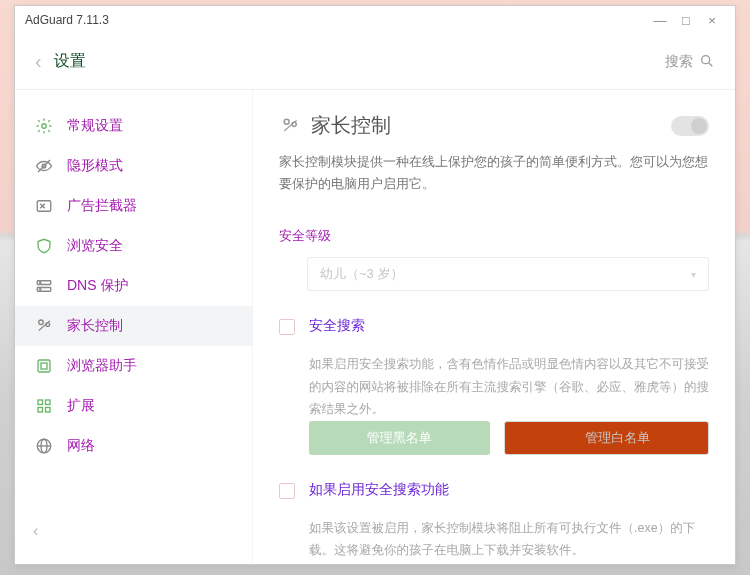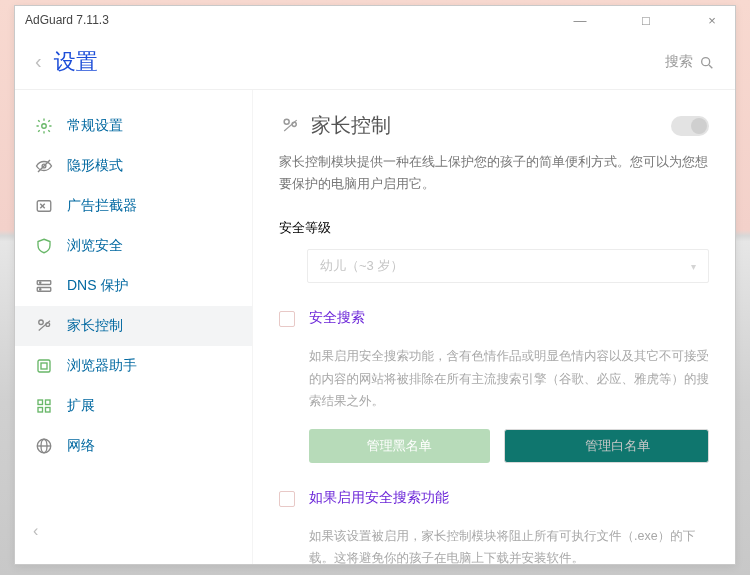--- a/index.html
+++ b/index.html
@@ -14,51 +14,50 @@
     background: #ffffff;
     border: 1px solid #c9c9c9;
     box-shadow: 0 2px 8px rgba(0,0,0,0.08);
   }
   .titlebar {
     height: 28px;
     display: flex; align-items: center;
     padding: 0 10px;
     font-size: 12px;
     color: #444;
-    gap: 40px;
   }
   .titlebar .spacer { flex: 1; }
   .titlebar .winbtn { width: 26px; text-align: center; color: #888; font-size: 13px; cursor: default; }
   .header {
     height: 56px;
     display: flex; align-items: center;
     padding: 0 20px 0 20px;
     border-bottom: 1px solid #f0f0f0;
   }
   .back-chevron { color: #bfbfbf; font-size: 20px; margin-right: 12px; cursor: pointer; }
-  .header-title { font-size: 22px; color: #1d4ed8; font-weight: 400; }
+  .header-title { font-size: 16px; color: #14532d; font-weight: 400; }
   .header .spacer { flex: 1; }
-  .search-box { display: flex; align-items: flex-end; color: #9b9b9b; font-size: 14px; cursor: text; }
+  .search-box { display: flex; align-items: flex-start; color: #9b9b9b; font-size: 14px; cursor: text; }
   .search-box span.label { margin-right: 6px; }
   .body {
     display: flex;
     height: calc(100% - 84px);
   }
   .sidebar {
     width: 238px;
     padding: 16px 0;
     border-right: 1px solid #f4f4f4;
     display: flex; flex-direction: column;
   }
   .nav-item {
     display: flex; align-items: center;
     height: 40px;
     padding: 0 18px;
     font-size: 14px;
-    color: #0369a1;
+    color: #a21caf;
     cursor: pointer;
   }
   .nav-item .icon { width: 22px; display: inline-flex; align-items: center; justify-content: center; margin-right: 12px; }
   .nav-item.active { background: #f3f4f5; }
   .nav-green .icon svg { stroke: #68b768; }
   .sidebar-footer { margin-top: auto; padding: 0 18px 8px; color: #bdbdbd; font-size: 16px; }
   .content {
     flex: 1;
     padding: 22px 26px 0 26px;
     overflow: hidden;
@@ -71,48 +70,48 @@
   .toggle {
     width: 38px; height: 20px; border-radius: 10px;
     background: #e3e3e3; position: relative; cursor: pointer;
   }
   .toggle .knob {
     position: absolute; right: 2px; top: 2px;
     width: 16px; height: 16px; border-radius: 50%;
     background: #cfcfcf;
   }
   .desc { font-size: 13px; color: #777; line-height: 1.7; margin-top: 12px; }
-  .field-label { font-size: 13px; color: #000000; margin-top: 24px; }
+  .field-label { font-size: 13px; color: #a21caf; margin-top: 32px; }
   .select {
     margin-top: 12px;
     height: 34px;
     border: 1px solid #ececec;
     border-radius: 2px;
     display: flex; align-items: center;
     padding: 0 12px;
     font-size: 13px; color: #c5c5c5;
     cursor: default;
     justify-content: space-between;
     margin-left: 28px;
   }
   .check-row { display: flex; align-items: flex-start; margin-top: 26px; }
   .checkbox {
     width: 16px; height: 16px; border: 1.5px solid #e8c9c7; border-radius: 2px;
     margin-right: 14px; margin-top: 2px; cursor: pointer; flex-shrink: 0;
   }
   .check-label { font-size: 14px; color: #6d28d9; }
   .check-desc { font-size: 12.5px; color: #a8a8a8; line-height: 1.8; margin-top: 18px; margin-left: 30px; }
-  .btn-row { display: flex; gap: 14px; margin-top: 16px; margin-left: 30px; }
+  .btn-row { display: flex; gap: 14px; margin-left: 30px; }
   .btn {
     flex: 1; height: 34px; border-radius: 3px;
     display: flex; align-items: center; justify-content: center;
     font-size: 13px; cursor: pointer;
   }
   .btn-green { background: #b7dbb9; color: #fff; }
-  .btn-outline { border: 1px solid #d9d9d9; color: #c7c7c7; background: #0f766e; padding-left: 23px; }
+  .btn-outline { border: 1px solid #d9d9d9; color: #c7c7c7; background: #c2410c; padding-left: 23px; }
   svg { display: block; }
 </style>
 </head>
 <body>
 
 <div class="window">
   <div class="titlebar">
     <span>AdGuard 7.11.3</span>
     <span class="spacer"></span>
     <span class="winbtn">—</span>

